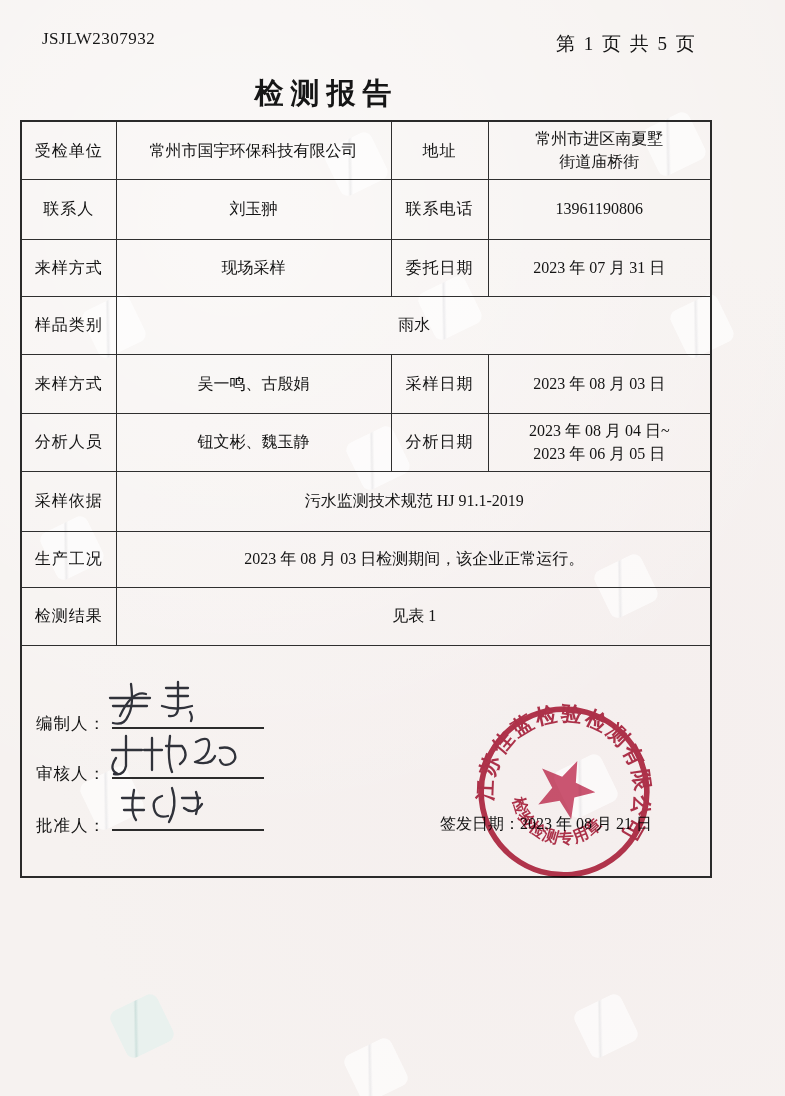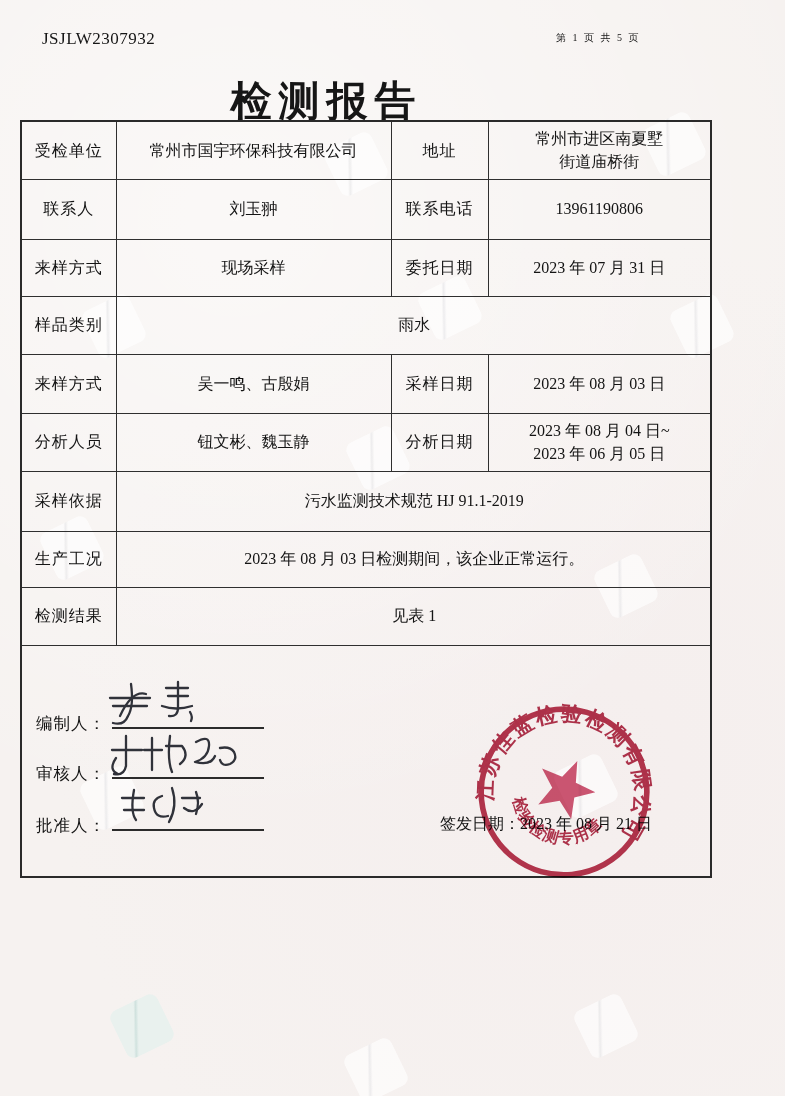--- a/index.html
+++ b/index.html
@@ -15,23 +15,23 @@
   .wm{position:absolute;width:52px;height:52px;border-radius:9px;
       transform:rotate(-26deg);
       background:
         linear-gradient(115deg, transparent 38%, rgba(185,185,192,.22) 41%, transparent 45%),
         rgba(255,255,255,.62);
       pointer-events:none;}
   .wm.teal{background:
         linear-gradient(115deg, transparent 38%, rgba(150,190,185,.3) 41%, transparent 45%),
         rgba(222,240,236,.55);}
   .doc-number{position:absolute;left:42px;top:29px;font-size:17px;letter-spacing:.5px;}
-  .page-info{position:absolute;left:556px;top:31px;font-size:10px;letter-spacing:2px;}
+  .page-info{position:absolute;left:556px;top:31px;font-size:19px;letter-spacing:2px;}
   .title{position:absolute;left:0;top:74px;width:653px;text-align:center;
-         font-size:41px;font-weight:bold;letter-spacing:7px;}
+         font-size:29px;font-weight:bold;letter-spacing:7px;}
   table.report{position:absolute;left:20px;top:120px;width:690px;
          border-collapse:collapse;table-layout:fixed;
          border:2.4px solid #2a2a2a;}
   td{border:1.6px solid #2f2f2f;font-size:16px;text-align:center;
      padding:2px 6px;color:#141414;line-height:1.45;}
   td.lbl{letter-spacing:1px;}
   td.left{text-align:center;padding-left:8px;}
   td.pre{white-space:pre-line;}
   td.sigcell{padding:0;text-align:center;}
   .sigwrap{position:relative;width:100%;height:230px;}

